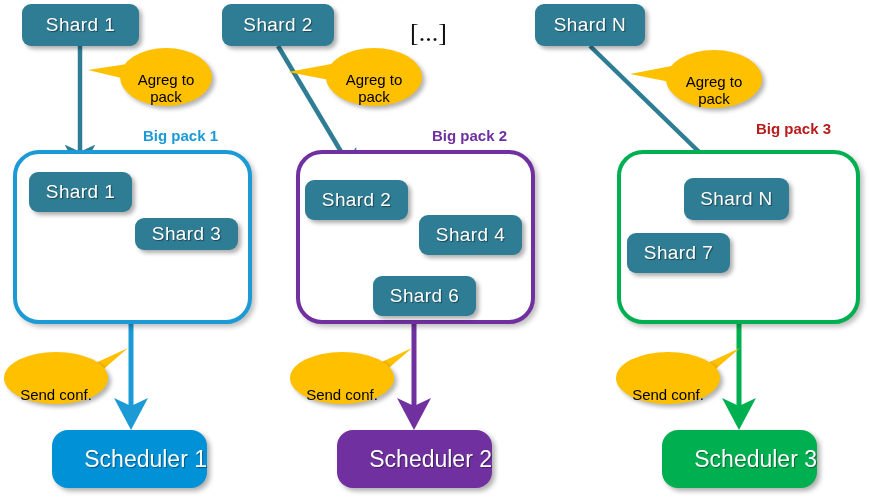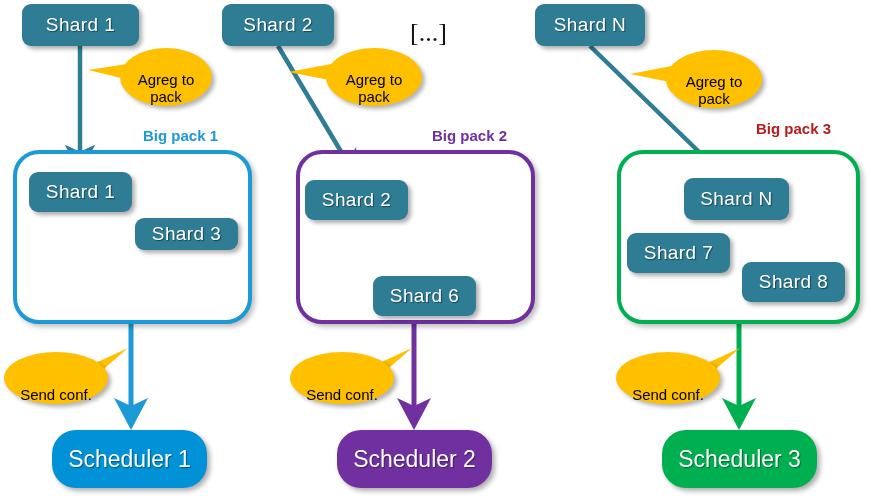--- a/index.html
+++ b/index.html
@@ -55,27 +55,27 @@
     font-family: "Liberation Sans", sans-serif;
     font-size: 15px;
     font-weight: bold;
     white-space: nowrap;
     z-index: 7;
     text-align: center;
   }
   
   .scheduler {
     position: absolute;
-    border-radius: 24px;
+    border-radius: 16px;
     color: #ffffff;
     font-family: "Liberation Sans", sans-serif;
     font-size: 23px;
     display: flex;
     align-items: center;
-    justify-content: center;
+    justify-content: flex-end;
     box-shadow: 3px 3px 5px rgba(0,0,0,0.32);
     text-shadow: 1px 1px 1px rgba(0,0,0,0.4);
     box-sizing: border-box;
     z-index: 6;
   }
   
   .callout {
     position: absolute;
     z-index: 8;
   }
@@ -199,35 +199,35 @@
   </div>
   <div class="shard" style="left:135px; top:218px; width:103px; height:32px;">
     <span>Shard 3</span>
   </div>
 
   <div class="pack-label" style="left:432px; top:127px; color:#7030A0;">Big pack 2</div>
   <div class="pack" style="left:296px; top:150px; width:239px; height:174px; border-color:#7030A0;"></div>
   <div class="shard" style="left:305px; top:180px; width:103px; height:40px;">
     <span>Shard 2</span>
   </div>
+  <div class="shard" style="left:419px; top:215px; width:103px; height:40px;">
+    <span>Shard 4</span>
+  </div>
   <div class="shard" style="left:373px; top:276px; width:103px; height:40px;">
     <span>Shard 6</span>
   </div>
 
   <div class="pack-label" style="left:756px; top:120px; color:#b91c1c;">Big pack 3</div>
   <div class="pack" style="left:617px; top:150px; width:243px; height:174px; border-color:#00B050;"></div>
   <div class="shard" style="left:684px; top:178px; width:105px; height:42px;">
     <span>Shard N</span>
   </div>
   <div class="shard" style="left:627px; top:233px; width:103px; height:40px;">
     <span>Shard 7</span>
   </div>
-  <div class="shard" style="left:742px; top:262px; width:103px; height:40px;">
-    <span>Shard 8</span>
-  </div>
 
   <div class="callout" style="left:2px; top:342px; width:128px; height:62px;">
     <svg class="callout-tail" style="left:0; top:0; width:128px; height:62px;">
       <path d="M126,6 L74,30 L82,44 Z" fill="#FFC000"></path>
     </svg>
     <div class="callout-bubble" style="left:2px; top:10px; width:104px; height:52px;">
       <span>Send conf.</span>
     </div>
   </div>
 

